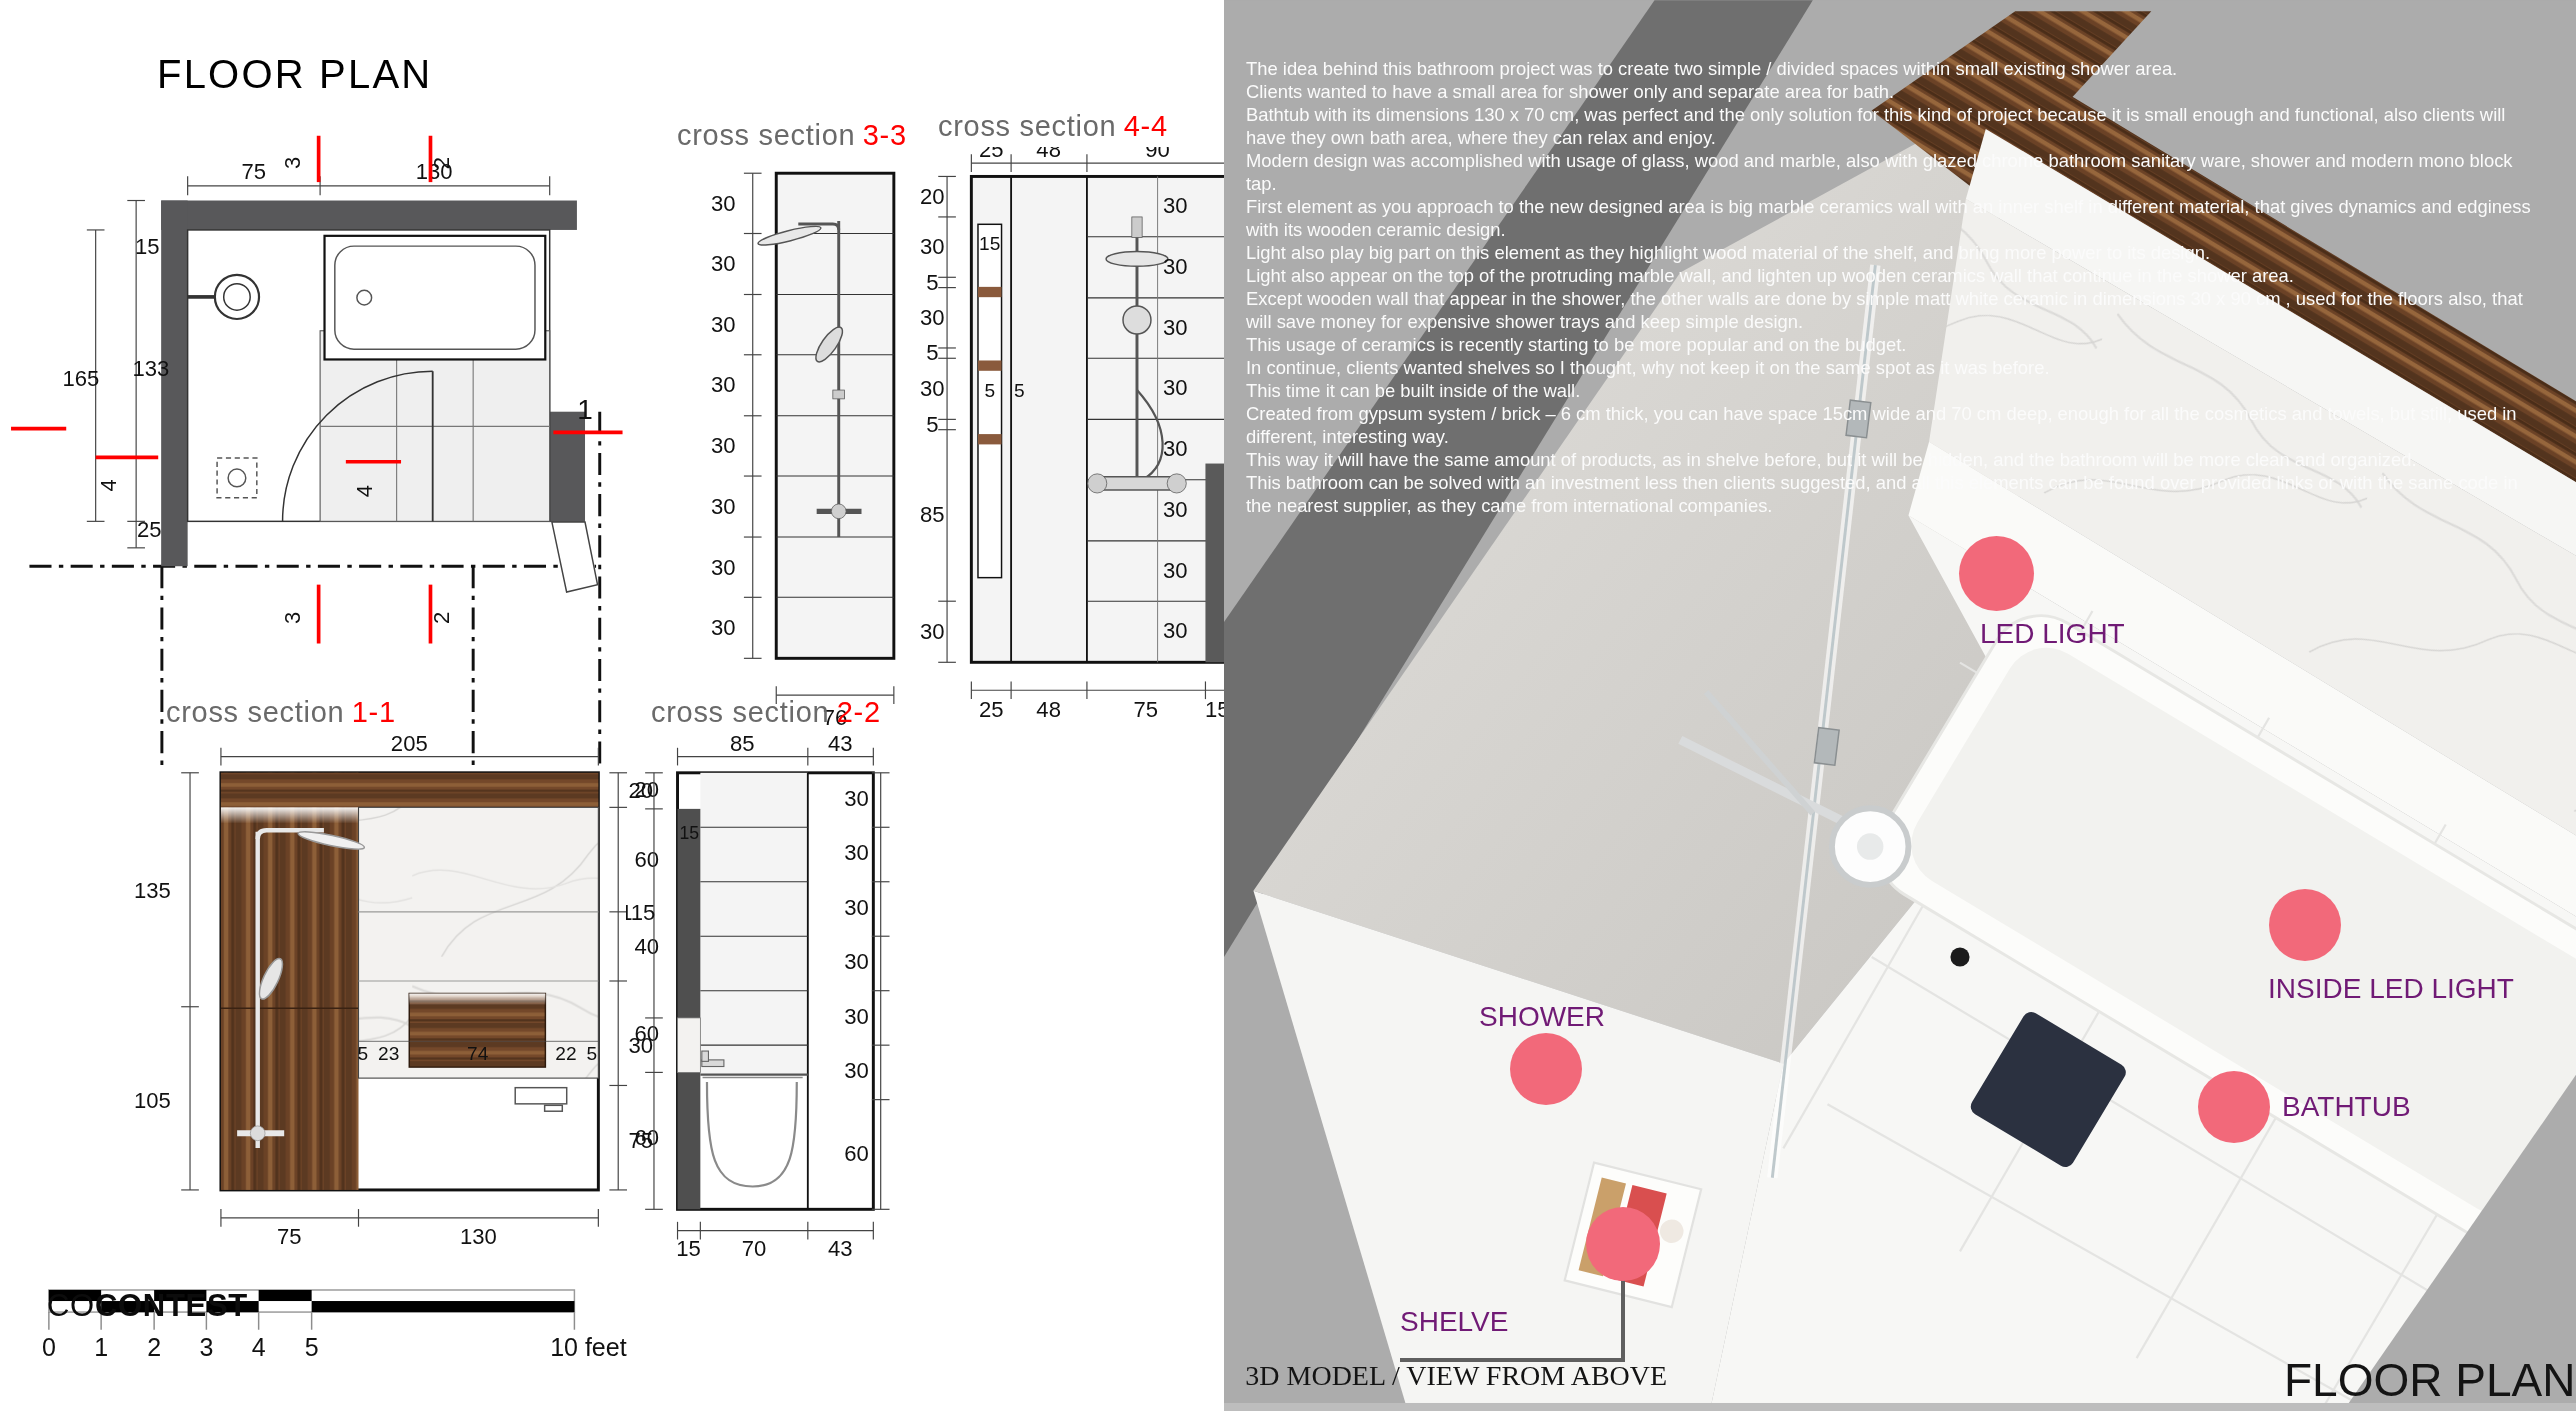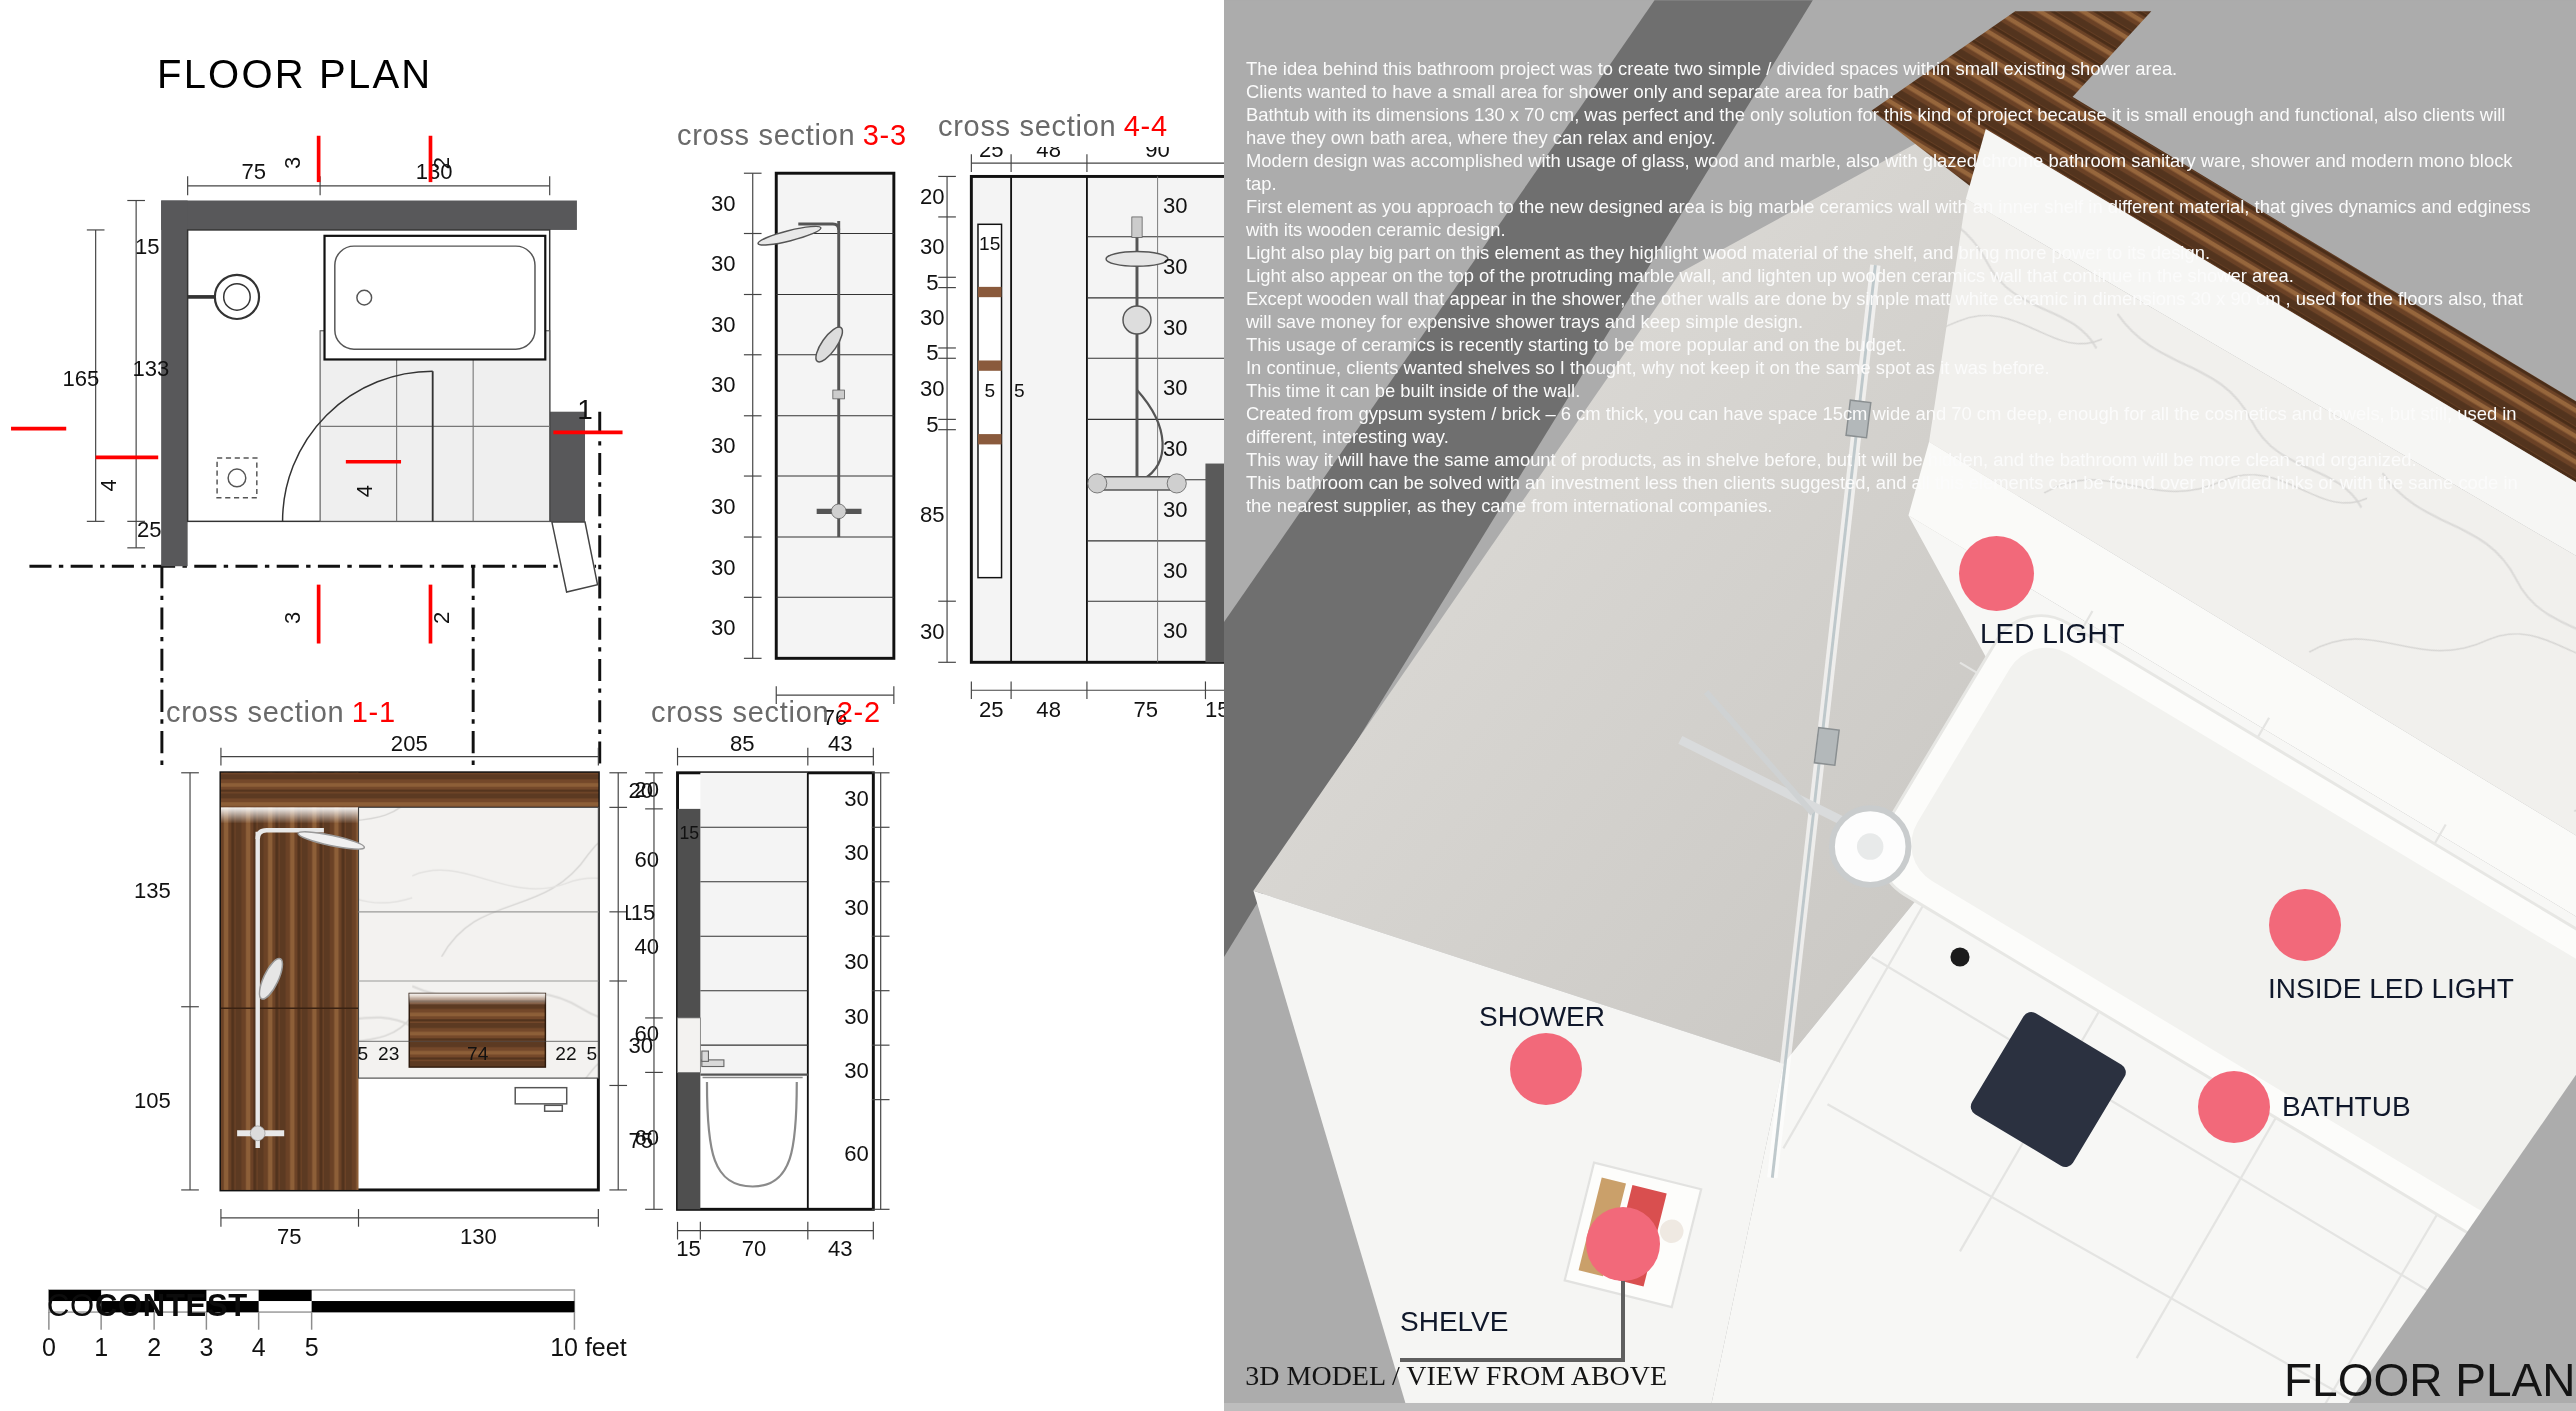--- a/index.html
+++ b/index.html
@@ -12,21 +12,21 @@
   .cs-title .num{color:#ff0000;margin-left:7.4px;}
   #logo{left:47px;top:1288px;font-size:31px;color:#0c0c0c;letter-spacing:0.7px;}
   #logo .b{font-weight:bold;}
   svg text{font-family:"Liberation Sans",sans-serif;fill:#111;}
   .dim{font-size:30px;}
   .dimS{font-size:26px;}
   
   #right-panel{left:1224px;top:0;width:1542px;height:1412px;background:#acacac;overflow:hidden;}
   #desc{left:22px;top:57px;width:1297px;color:#fbfbfb;font-size:18.4px;line-height:23px;z-index:30;}
   #desc div{margin:0;}
-  .tagline{z-index:40;color:#0f172a;font-size:28px;white-space:nowrap;}
+  .tagline{z-index:40;color:#701a75;font-size:28px;white-space:nowrap;}
   .dot{z-index:35;border-radius:50%;background:#f2697a;}
   #rp-caption{left:21.3px;top:1360px;font-size:28px;color:#141414;z-index:40;white-space:nowrap;font-family:Liberation Serif, serif;}
   #rp-title{left:1060px;top:1353px;font-size:46px;color:#141414;z-index:40;white-space:nowrap;}
   .callout{position:absolute;background:#5f5f5f;z-index:34;}
 </style>
 </head>
 <body>
 
 <div id="stage">
 

